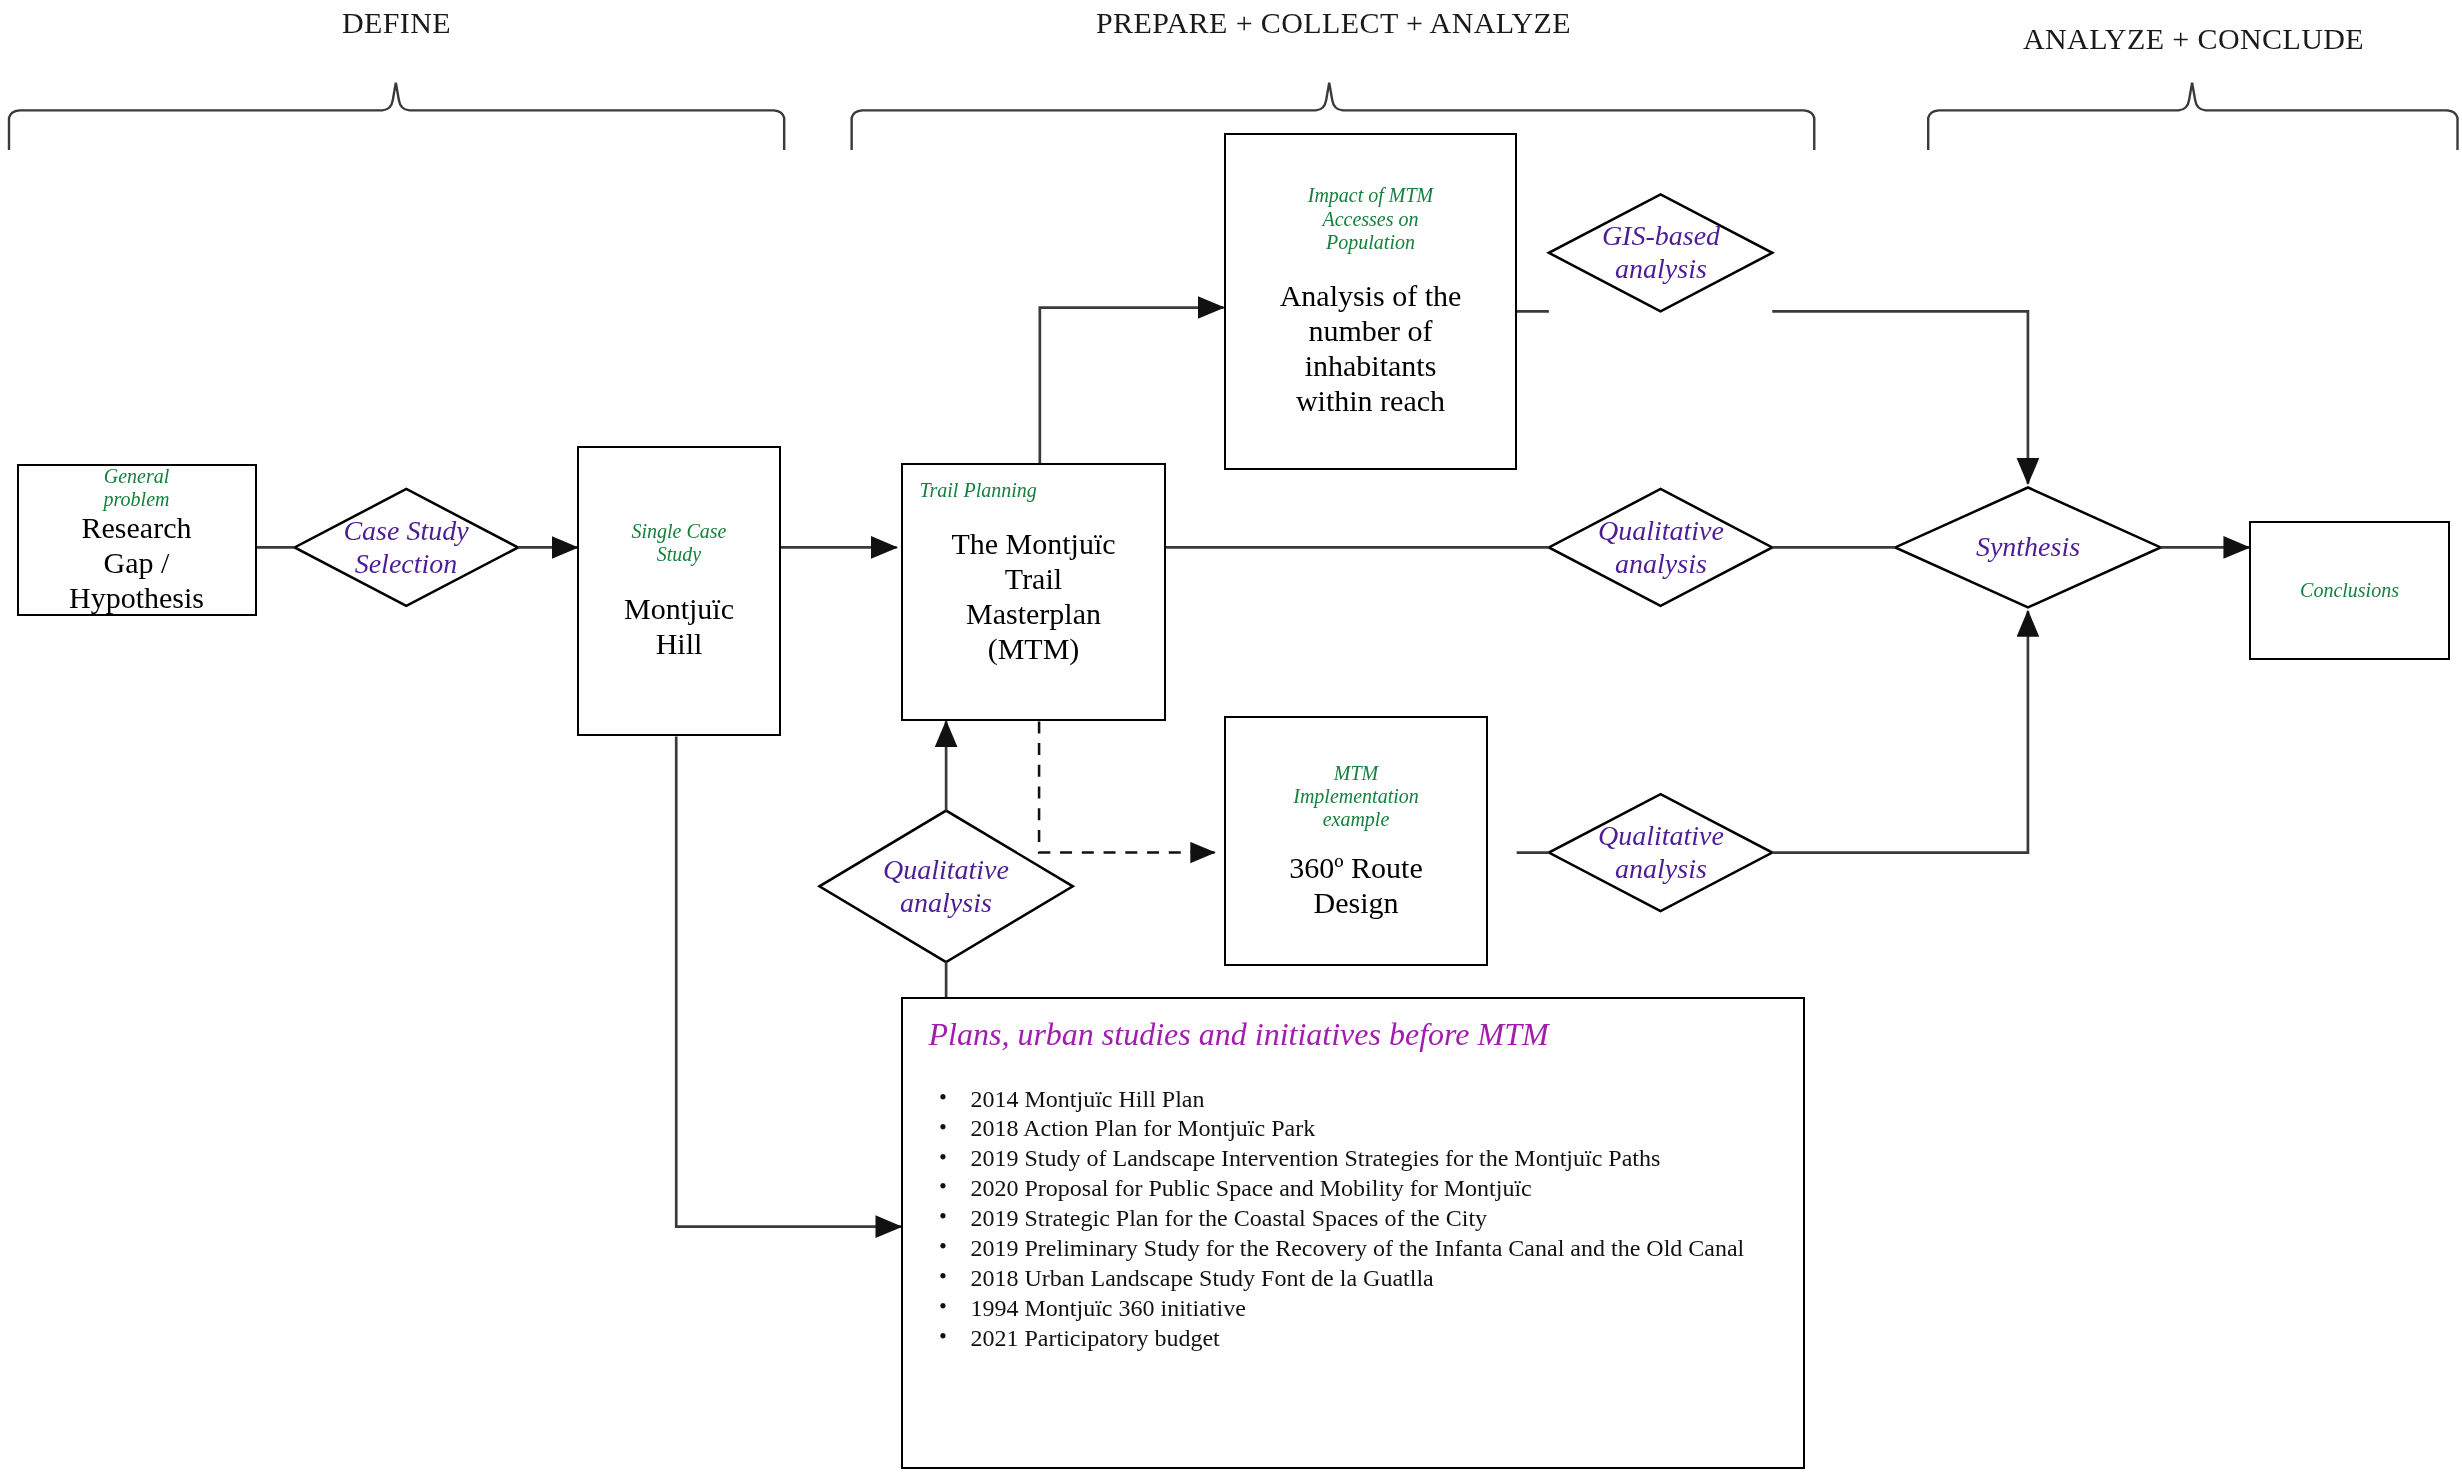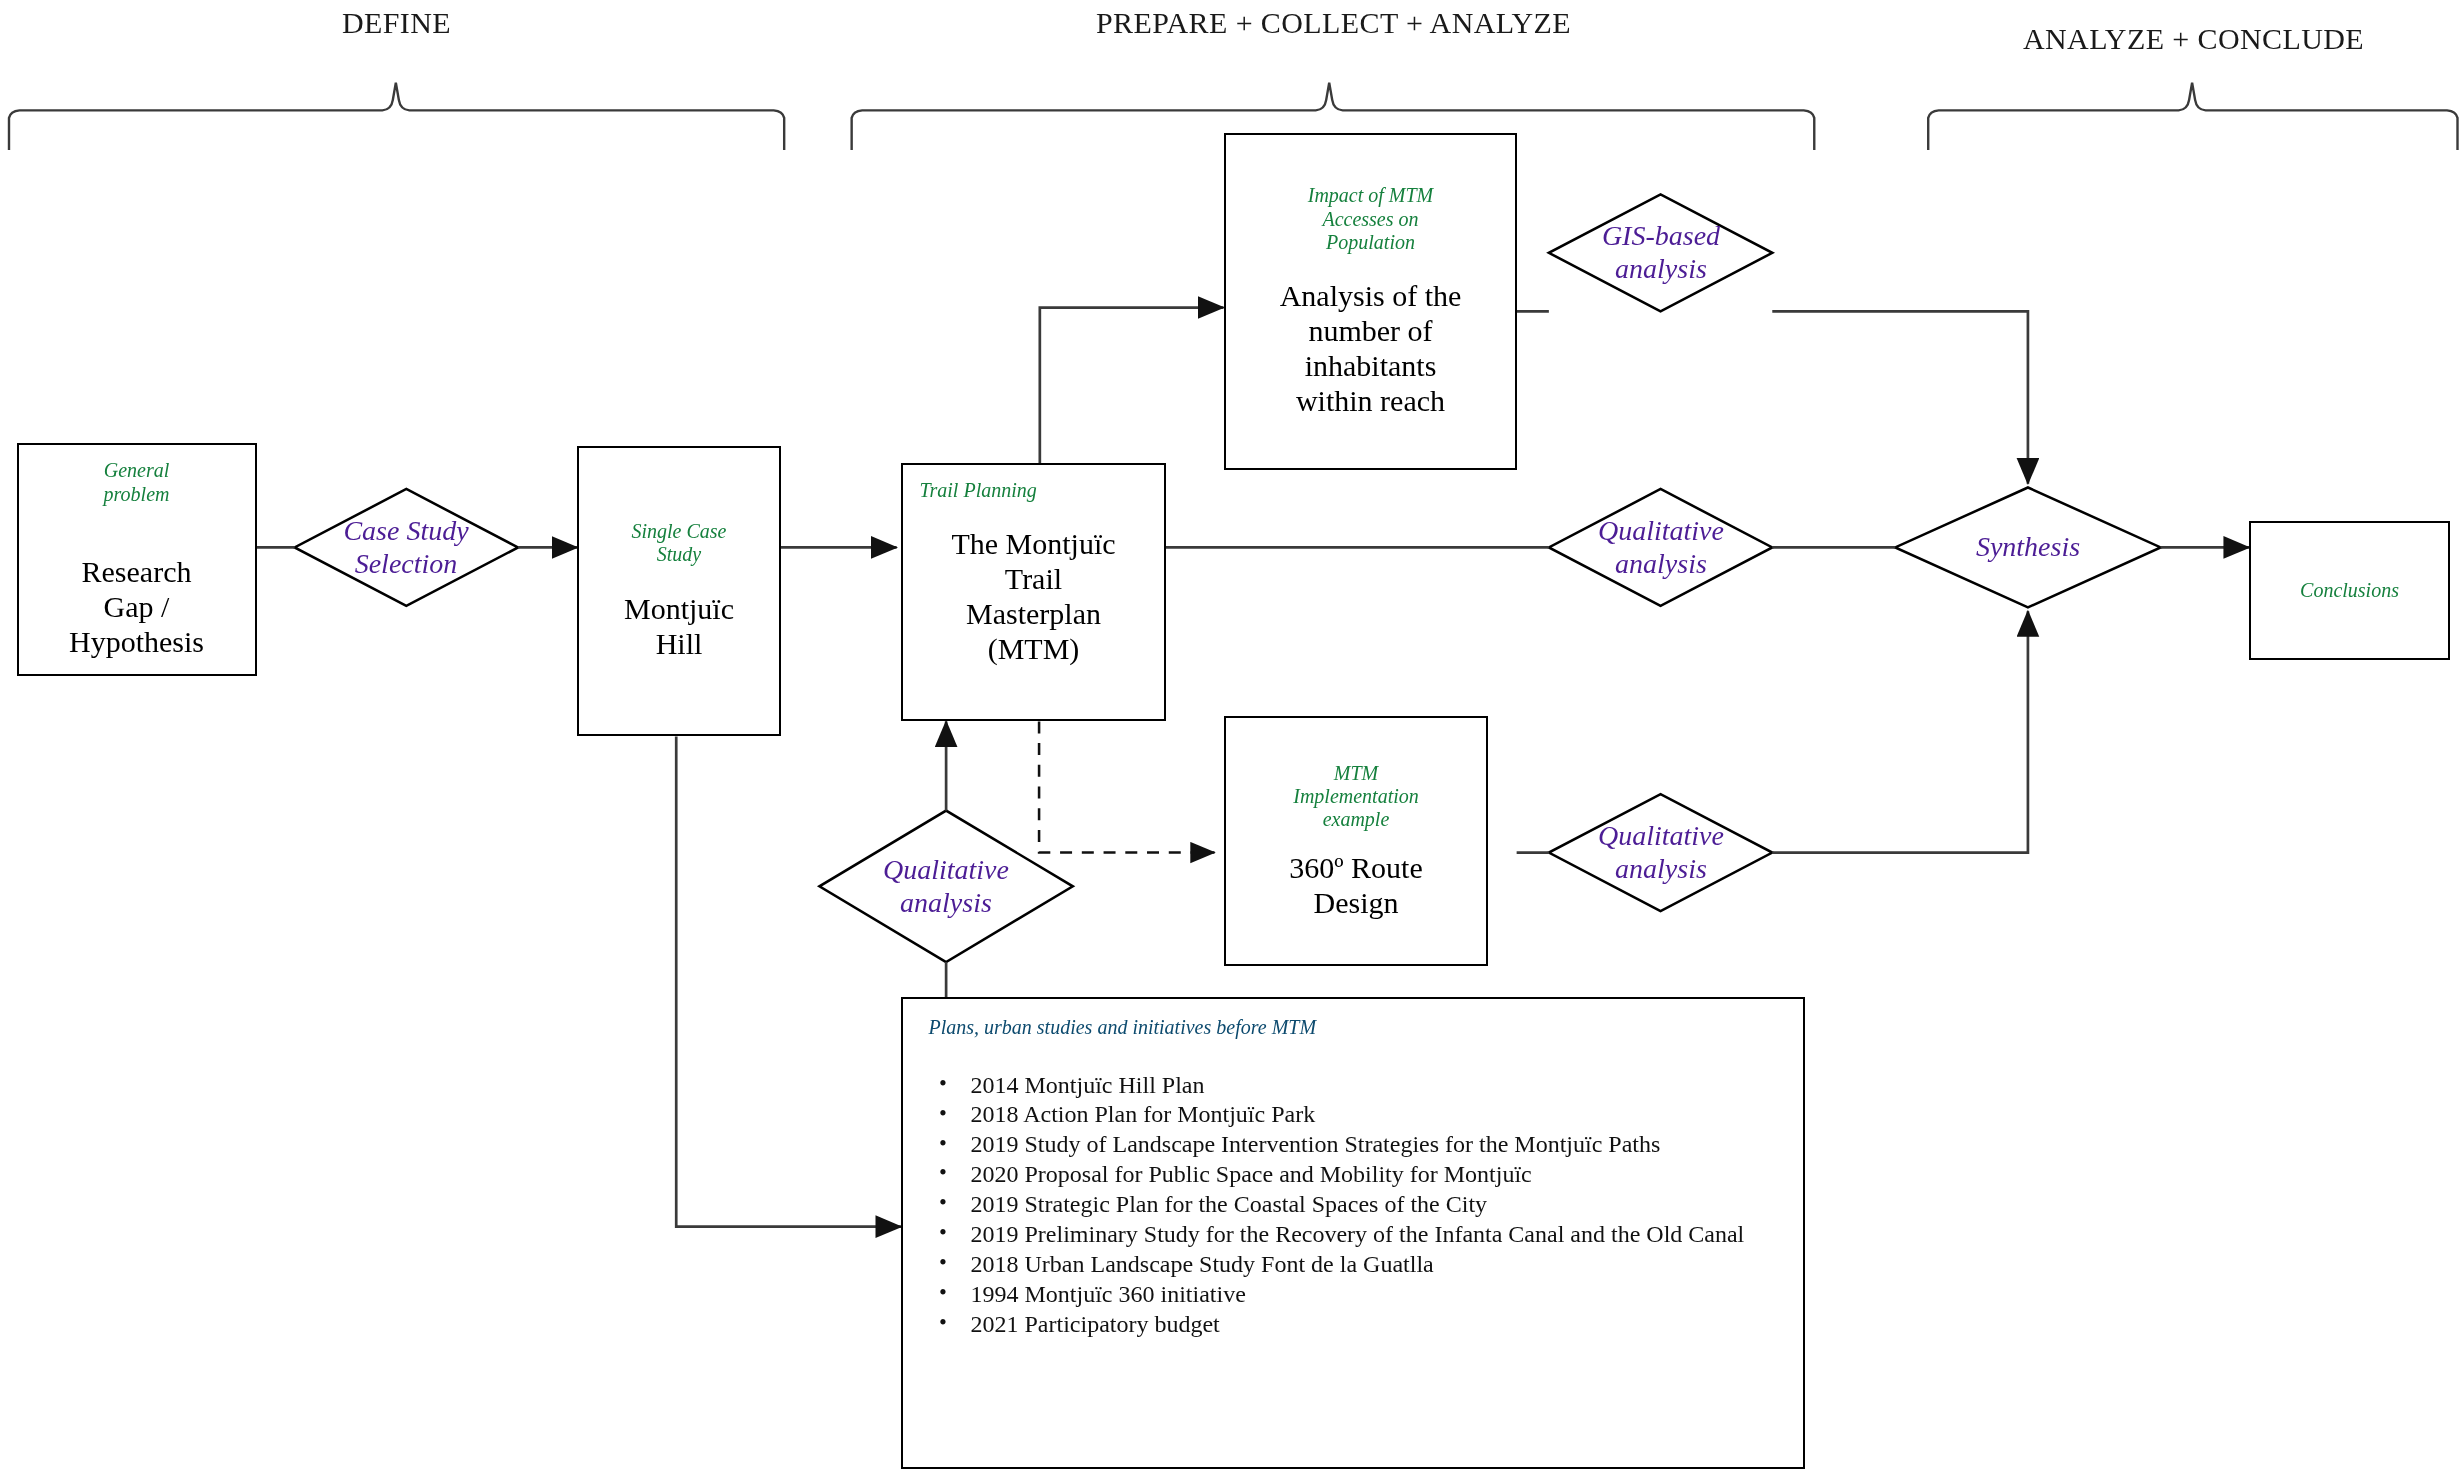--- a/index.html
+++ b/index.html
@@ -73,22 +73,22 @@
   
   .plans-box {
     position: absolute;
     box-sizing: border-box;
     border: 2.2px solid #000000;
     background: #ffffff;
     padding: 13.5px 19.5px 16.5px 19.5px;
   }
   .plans-title {
     font-style: italic;
-    font-size: 20px;
-    color: #0c4a6e;
+    font-size: 32px;
+    color: #a21caf;
     margin: 3px 0 0 6px;
   }
   .plans-list {
     margin: 33px 0 0 0;
     padding: 0;
     list-style: none;
   }
   .plans-list li {
     position: relative;
     font-size: 24px;
@@ -179,21 +179,21 @@
 
     <g stroke="#111111" stroke-width="3.4" fill="none" stroke-dasharray="16,13">
       <path d="M1386,962 L1386,1137 L1620,1137" marker-end="url(#arrowd)"></path>
     </g>
   </svg>
 
   <div class="phase-label" style="left:9px; top:6px; width:775px;">DEFINE</div>
   <div class="phase-label" style="left:852px; top:6px; width:963px;">PREPARE + COLLECT + ANALYZE</div>
   <div class="phase-label" style="left:1929px; top:22px; width:529px;">ANALYZE + CONCLUDE</div>
 
-  <div class="node-box" style="left:16.5px; top:443px; width:240px; height:233px;gap:12px;">
+  <div class="node-box" style="left:16.5px; top:464px; width:240px; height:152px;">
     <div class="node-title">General
 problem</div>
     <div class="gap-md"></div>
     <div class="node-body">Research
 Gap /
 Hypothesis</div>
   </div>
 
   <div class="node-box" style="left:577px; top:446px; width:204px; height:290px;">
     <div class="node-title">Single Case

